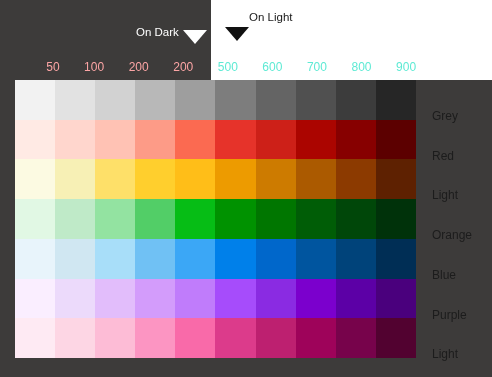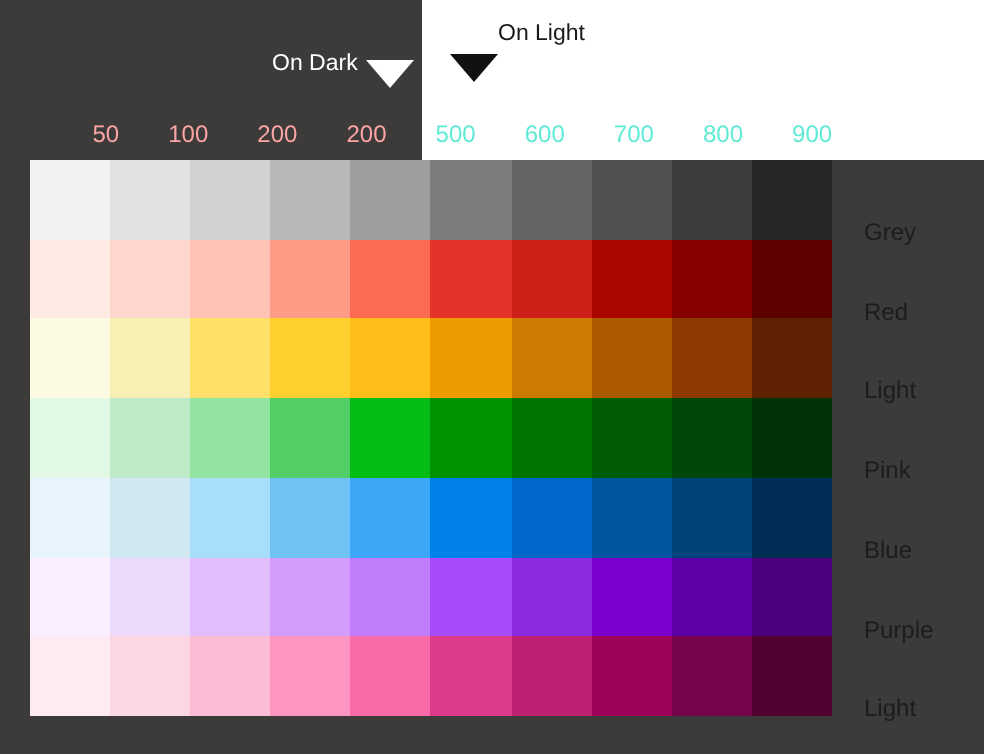--- a/index.html
+++ b/index.html
@@ -238,17 +238,17 @@
       <div class="swatch-cell" style="background: rgb(158, 3, 90);"></div>
       <div class="swatch-cell" style="background: rgb(119, 3, 75);"></div>
       <div class="swatch-cell" style="background: rgb(82, 2, 48);"></div>
     </div>
   </div>
 
 <div id="family-labels">
     <div class="family-label">Grey</div>
     <div class="family-label">Red</div>
     <div class="family-label">Light</div>
-    <div class="family-label">Pink</div>
+    <div class="family-label">Orange</div>
     <div class="family-label">Blue</div>
     <div class="family-label">Purple</div>
     <div class="family-label">Light</div>
   </div>
 
 </body></html>

